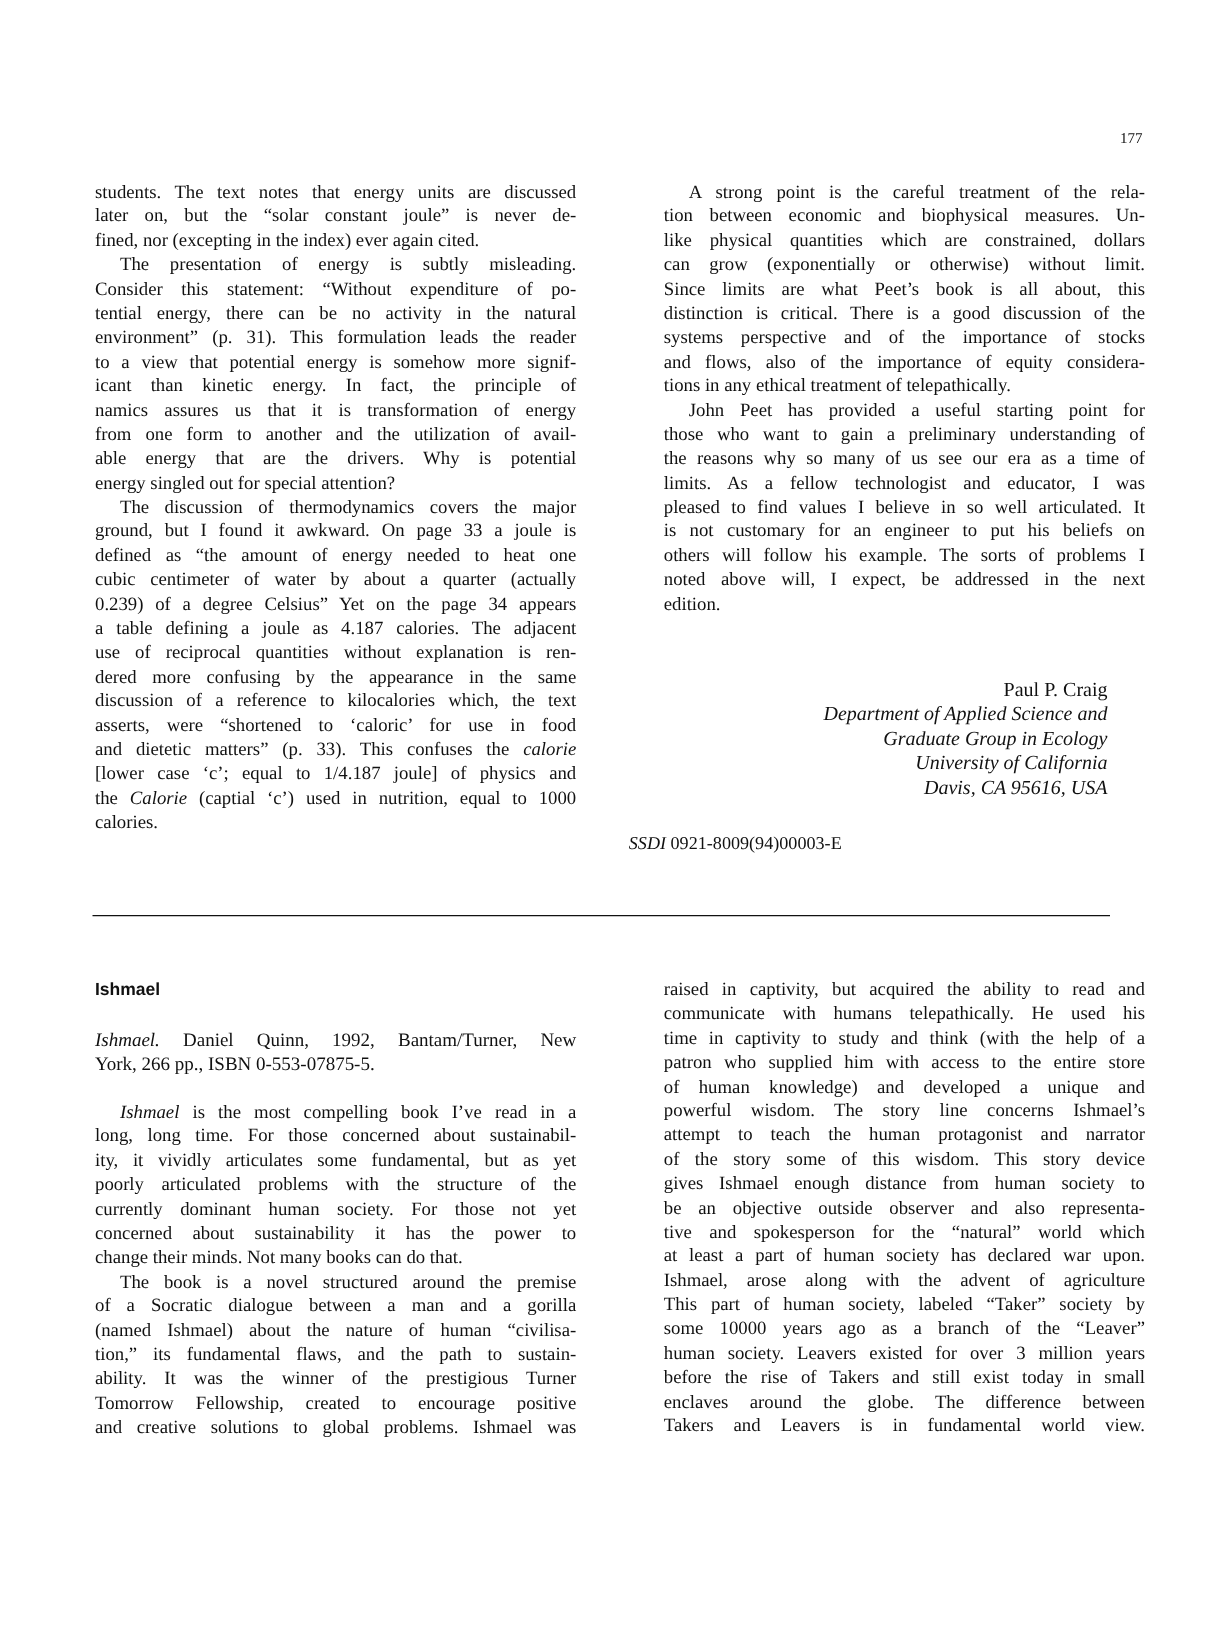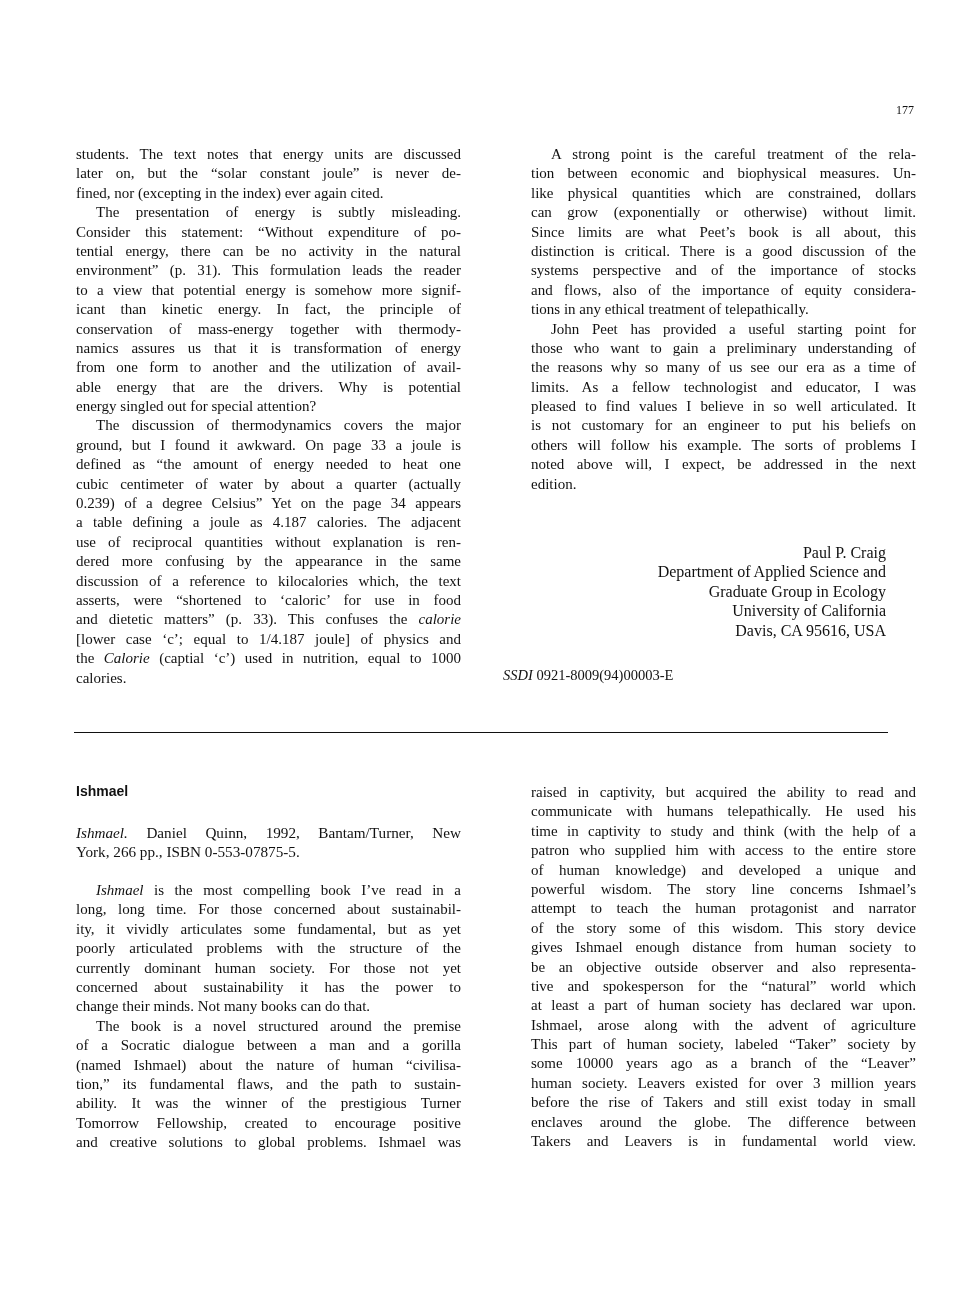--- a/index.html
+++ b/index.html
@@ -11,21 +11,21 @@
   .col { position: absolute; width: 385px; font-size: 15px; line-height: 19.4px; }
   .col-l { left: 76px; }
   .col-r { left: 503px; margin-left: 28px; }
   .ln { display: block; text-align: justify; text-align-last: justify; white-space: nowrap; height: 19.4px; overflow: visible; }
   .ln.last { text-align-last: left; }
   .ln.indent { padding-left: 20px; }
   .top-l { top: 145px; }
   .top-r { top: 145px; }
   .sig { position: absolute; left: 503px; width: 383px; top: 543px; text-align: right; font-size: 16px; line-height: 19.4px; }
   .sig .name { display: block; }
-  .sig .aff { display: block; }
+  .sig .aff { display: block; font-style: italic; }
   .ssdi { position: absolute; left: 503px; top: 667px; font-size: 14.5px; }
   .ssdi .lab { font-style: italic; margin-top: 23px; }
   .rule { position: absolute; left: 74px; top: 732px; width: 814px; height: 0; border-top: 1.4px solid #111; }
   .sec-title { position: absolute; left: 76px; top: 783px; font-family: "Liberation Sans", "DejaVu Sans", sans-serif; font-weight: bold; font-size: 14px; }
   .citation { position: absolute; left: 76px; top: 823px; width: 385px; font-size: 15.2px; line-height: 19.4px; }
   .body2-l { top: 881px; }
   .body2-r { top: 783px; }
   i { font-style: italic; }
 </style>
 </head>
@@ -38,21 +38,20 @@
 <div class="col col-l top-l" id="r1l">
     <span class="ln">students. The text notes that energy units are discussed</span>
     <span class="ln">later on, but the “solar constant joule” is never de-</span>
     <span class="ln last">fined, nor (excepting in the index) ever again cited.</span>
     <span class="ln indent">The presentation of energy is subtly misleading.</span>
     <span class="ln">Consider this statement: “Without expenditure of po-</span>
     <span class="ln">tential energy, there can be no activity in the natural</span>
     <span class="ln">environment” (p. 31). This formulation leads the reader</span>
     <span class="ln">to a view that potential energy is somehow more signif-</span>
     <span class="ln">icant than kinetic energy. In fact, the principle of</span>
-    <span class="ln">conservation of mass-energy together with thermody-</span>
     <span class="ln">namics assures us that it is transformation of energy</span>
     <span class="ln">from one form to another and the utilization of avail-</span>
     <span class="ln">able energy that are the drivers. Why is potential</span>
     <span class="ln last">energy singled out for special attention?</span>
     <span class="ln indent">The discussion of thermodynamics covers the major</span>
     <span class="ln">ground, but I found it awkward. On page 33 a joule is</span>
     <span class="ln">defined as “the amount of energy needed to heat one</span>
     <span class="ln">cubic centimeter of water by about a quarter (actually</span>
     <span class="ln">0.239) of a degree Celsius” Yet on the page 34 appears</span>
     <span class="ln">a table defining a joule as 4.187 calories. The adjacent</span>

